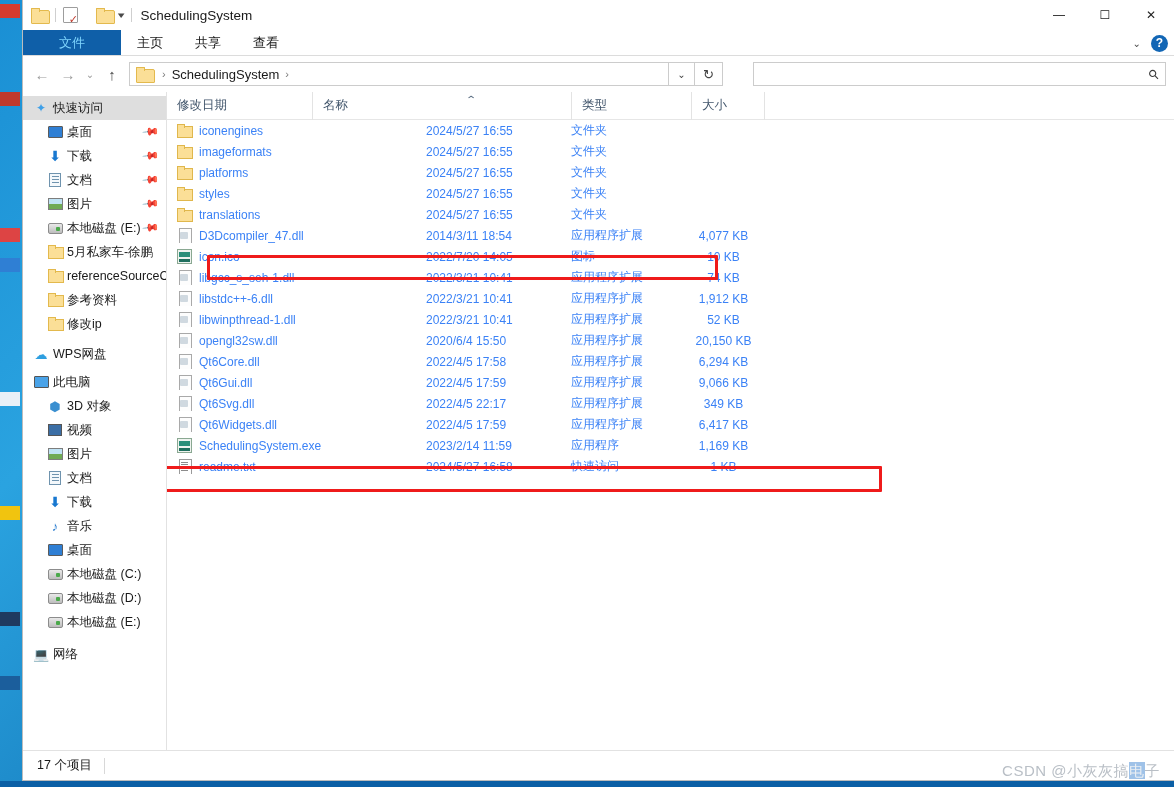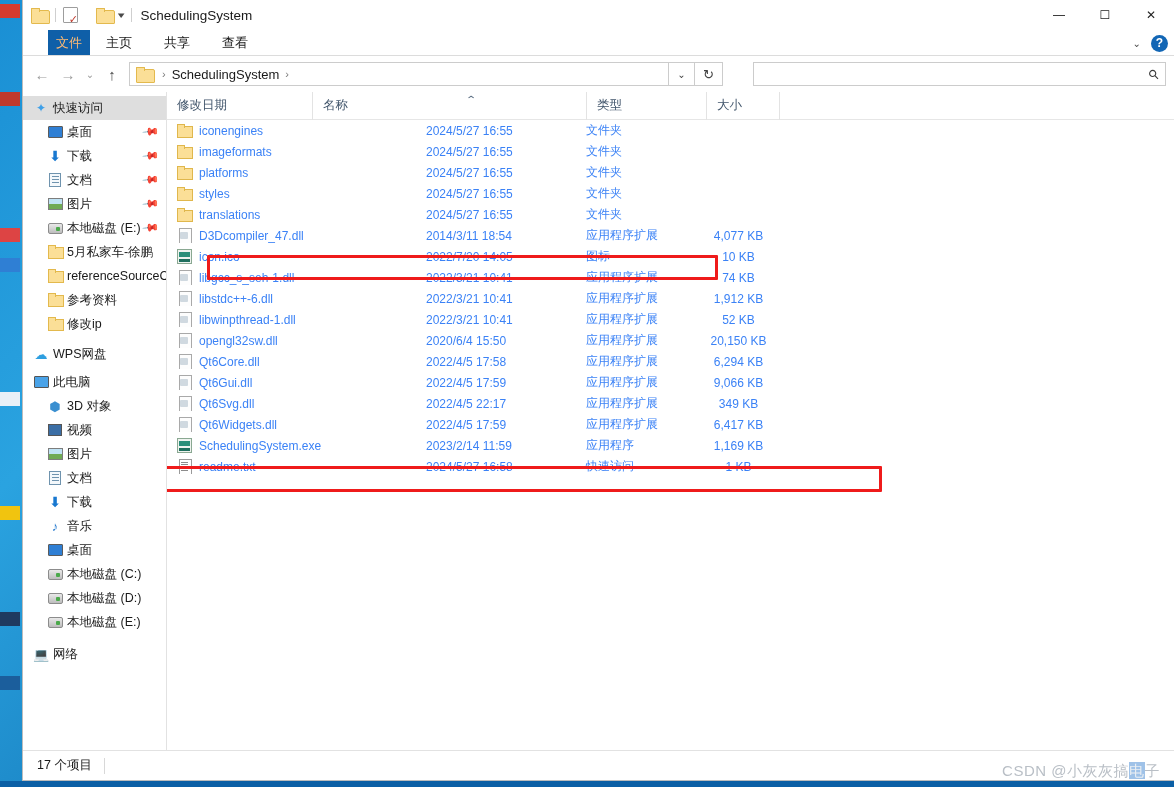--- a/index.html
+++ b/index.html
@@ -76,21 +76,21 @@
   .ribbon {
     height: 26px; min-height: 26px; display: flex; align-items: stretch;
     border-bottom: 1px solid #dcdcdc; background:#fff; position: relative;
   }
   .rtab {
     display: flex; align-items: center; justify-content: center;
     padding: 0 16px; font-size: 13px; color: #1b1b1b; cursor: pointer;
     white-space: nowrap;
   }
   .rtab.file {
-    background: #0f5fa8; color: #fdba74; padding: 0 8px; font-size: 13px; margin-left: 25px;
+    background: #0f5fa8; color: #7dd3fc; padding: 0 36px; font-size: 13px;
   }
   .ribbon-right {
     position: absolute; right: 6px; top: 0; height: 26px;
     display: flex; align-items: center; gap: 10px;
   }
   .rib-caret { font-size: 10px; color:#4a4a4a; cursor:pointer; }
   .help-btn {
     width: 17px; height: 17px; border-radius: 50%; background: #1266b5;
     color:#fff; font-size: 12px; font-weight: bold; display:flex;
     align-items:center; justify-content:center; cursor: pointer;
@@ -190,21 +190,21 @@
     position: absolute; left: 300px; top: 2px; font-size: 10px; color:#5c6f84;
     transform: scaleX(1.4);
   }
   .rows { position: relative; }
   .row {
     height: 21px; display: flex; align-items: center; font-size: 12px;
     color: #3b82f6; cursor: default; position: relative;
   }
   .c-name { width: 259px; min-width:259px; display:flex; align-items:center; padding-left: 10px; gap: 7px; white-space: nowrap; overflow:hidden;}
   .c-date { width: 145px; min-width:145px; }
-  .c-type { width: 120px; min-width:120px;margin-left:15px; }
+  .c-type { width: 120px; min-width:120px; }
   .c-size { width: 73px; min-width:73px; text-align: center; padding-right: 8px; }
 
   .fi { width: 15px; min-width: 15px; height: 15px; position: relative; display:block; }
   .fi-folder::before{content:"";position:absolute;left:0;top:3px;width:14px;height:10px;background:#fbdf97;border:1px solid #e0b74c;}
   .fi-folder::after{content:"";position:absolute;left:0;top:1px;width:6px;height:3px;background:#fbdf97;border:1px solid #e0b74c;border-bottom:none;}
   .fi-dll::before{content:"";position:absolute;left:2px;top:0;width:11px;height:14px;background:#fdfdfd;border:1px solid #a9a9a9;}
   .fi-dll::after{content:"";position:absolute;left:3px;top:4px;width:8px;height:7px;background:#c8d2da;border-radius:1px;opacity:.85;}
   .fi-ico{background:#eef3ef;border:1px solid #8aa892;}
   .fi-ico::before{content:"";position:absolute;left:1px;top:2px;width:11px;height:5px;background:#2a8f7a;}
   .fi-ico::after{content:"";position:absolute;left:1px;bottom:1px;width:11px;height:3px;background:#1f6f5e;}

